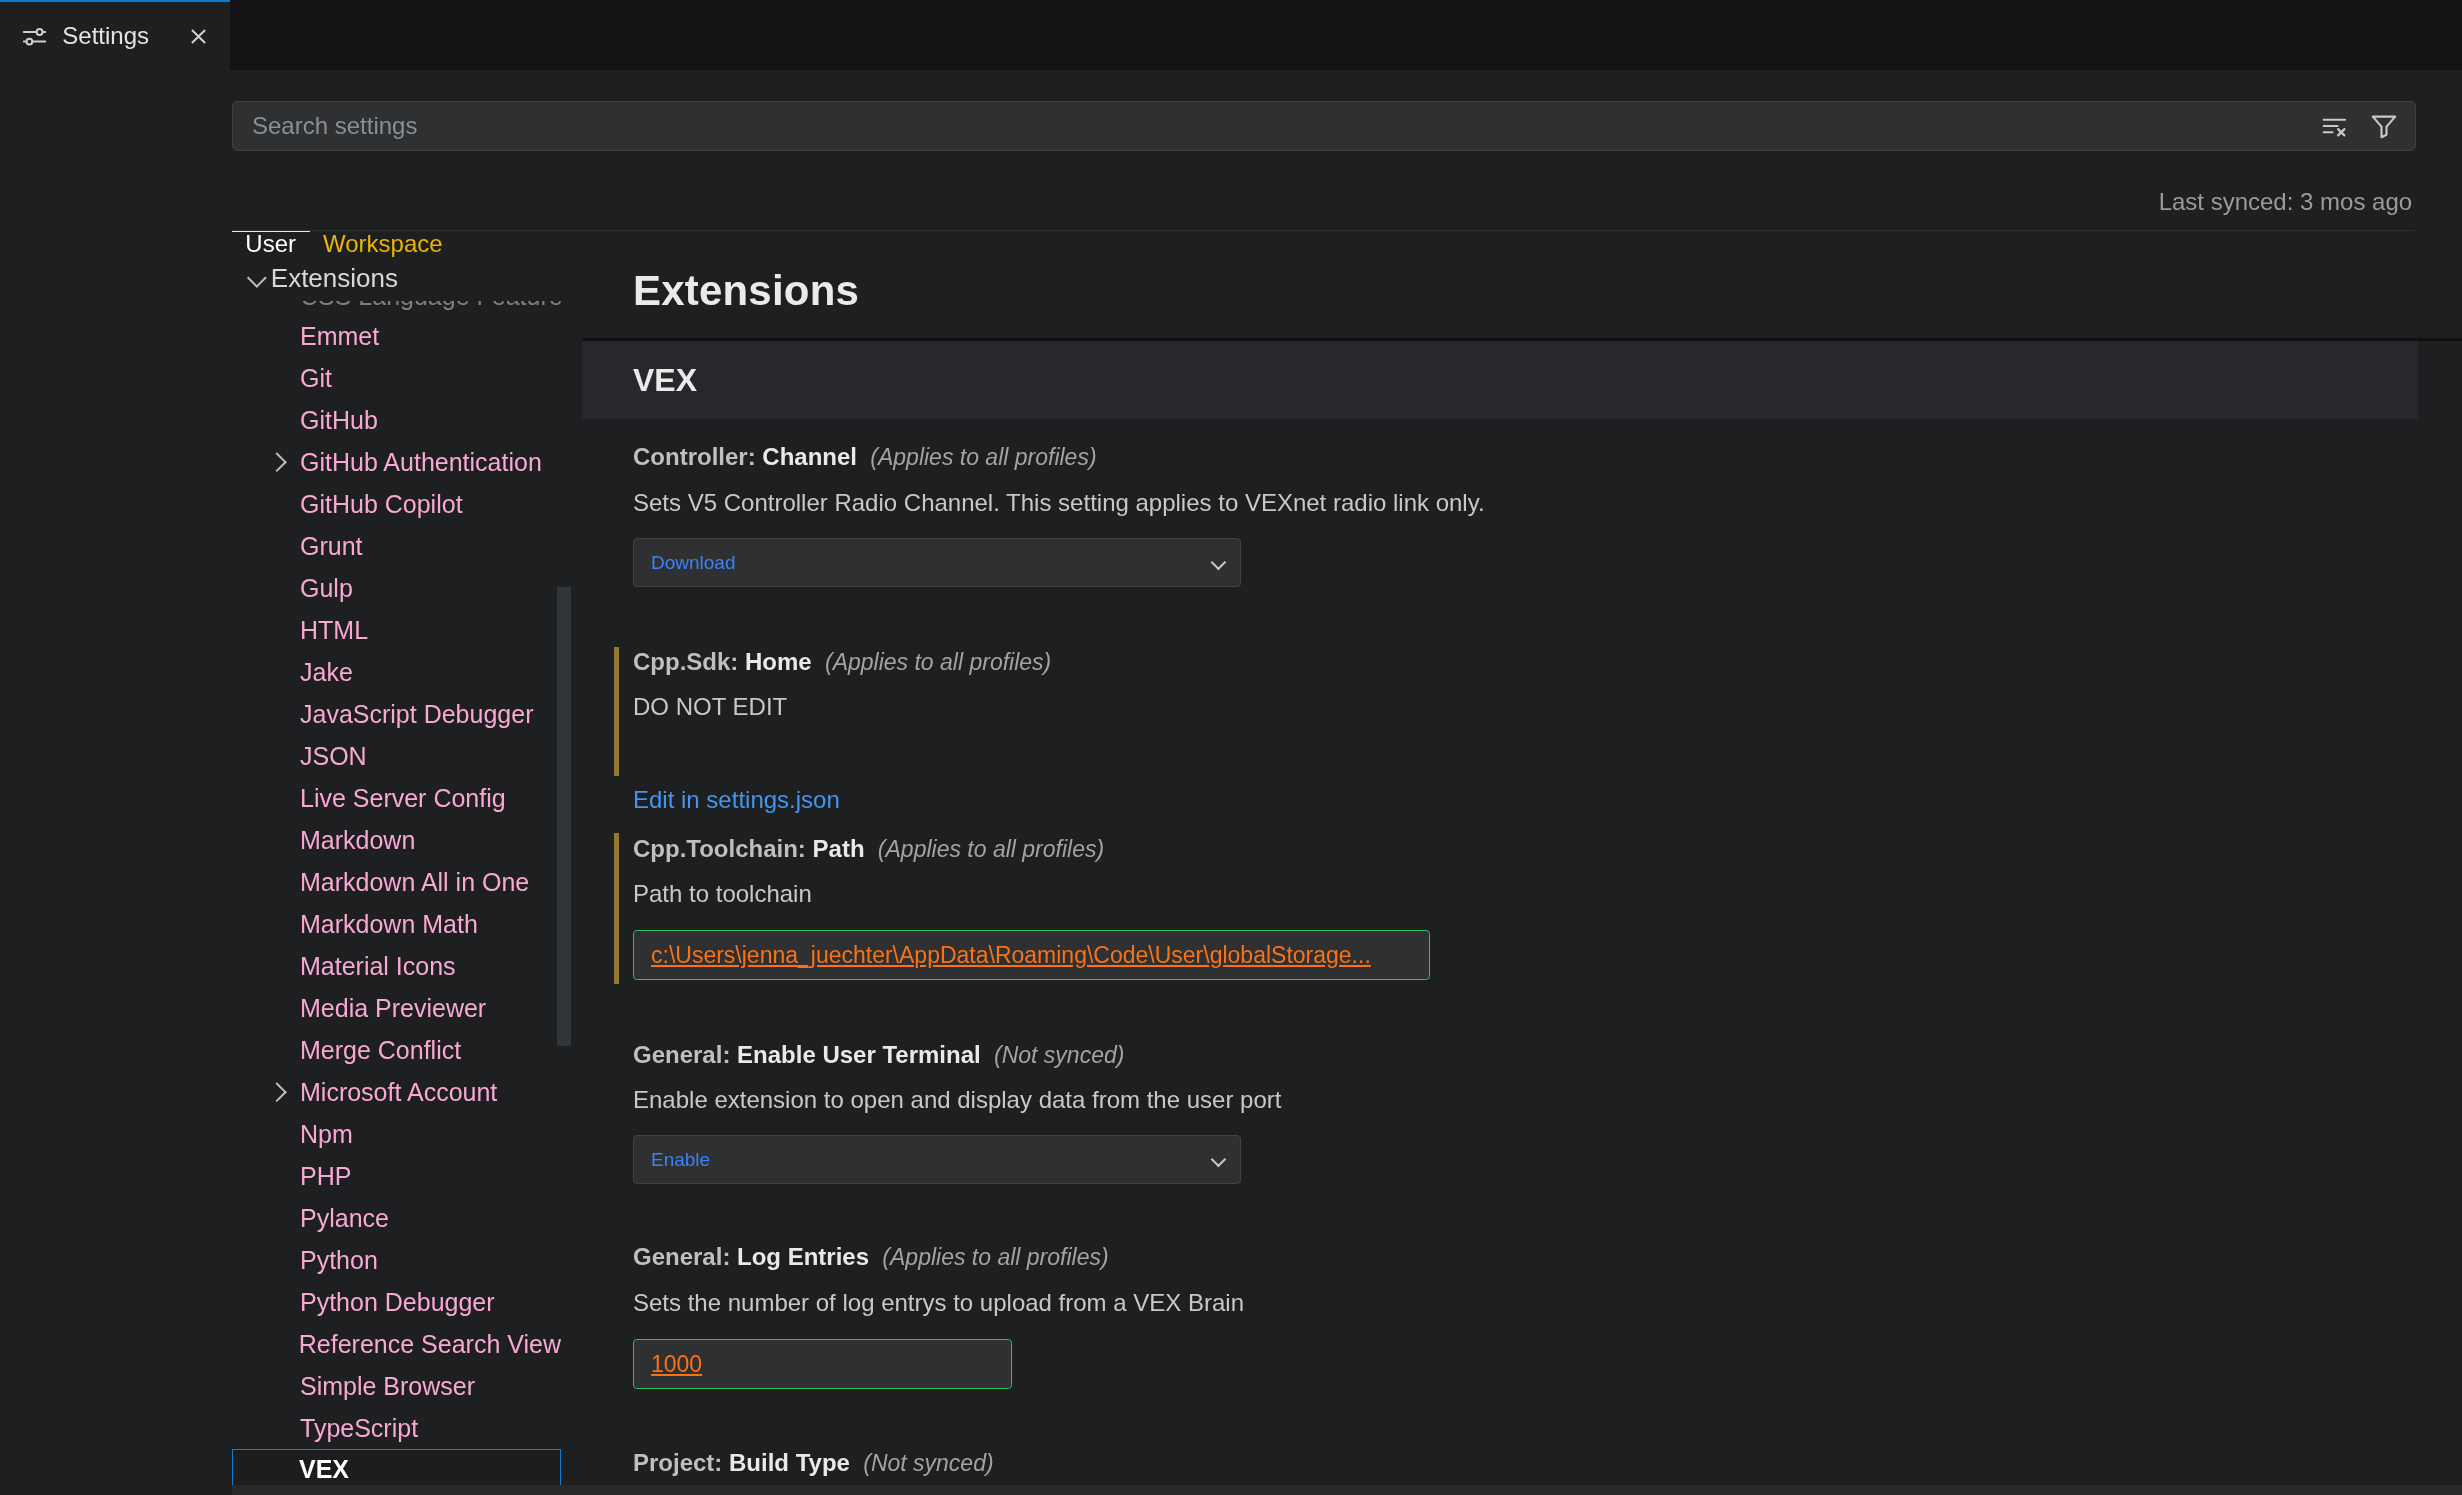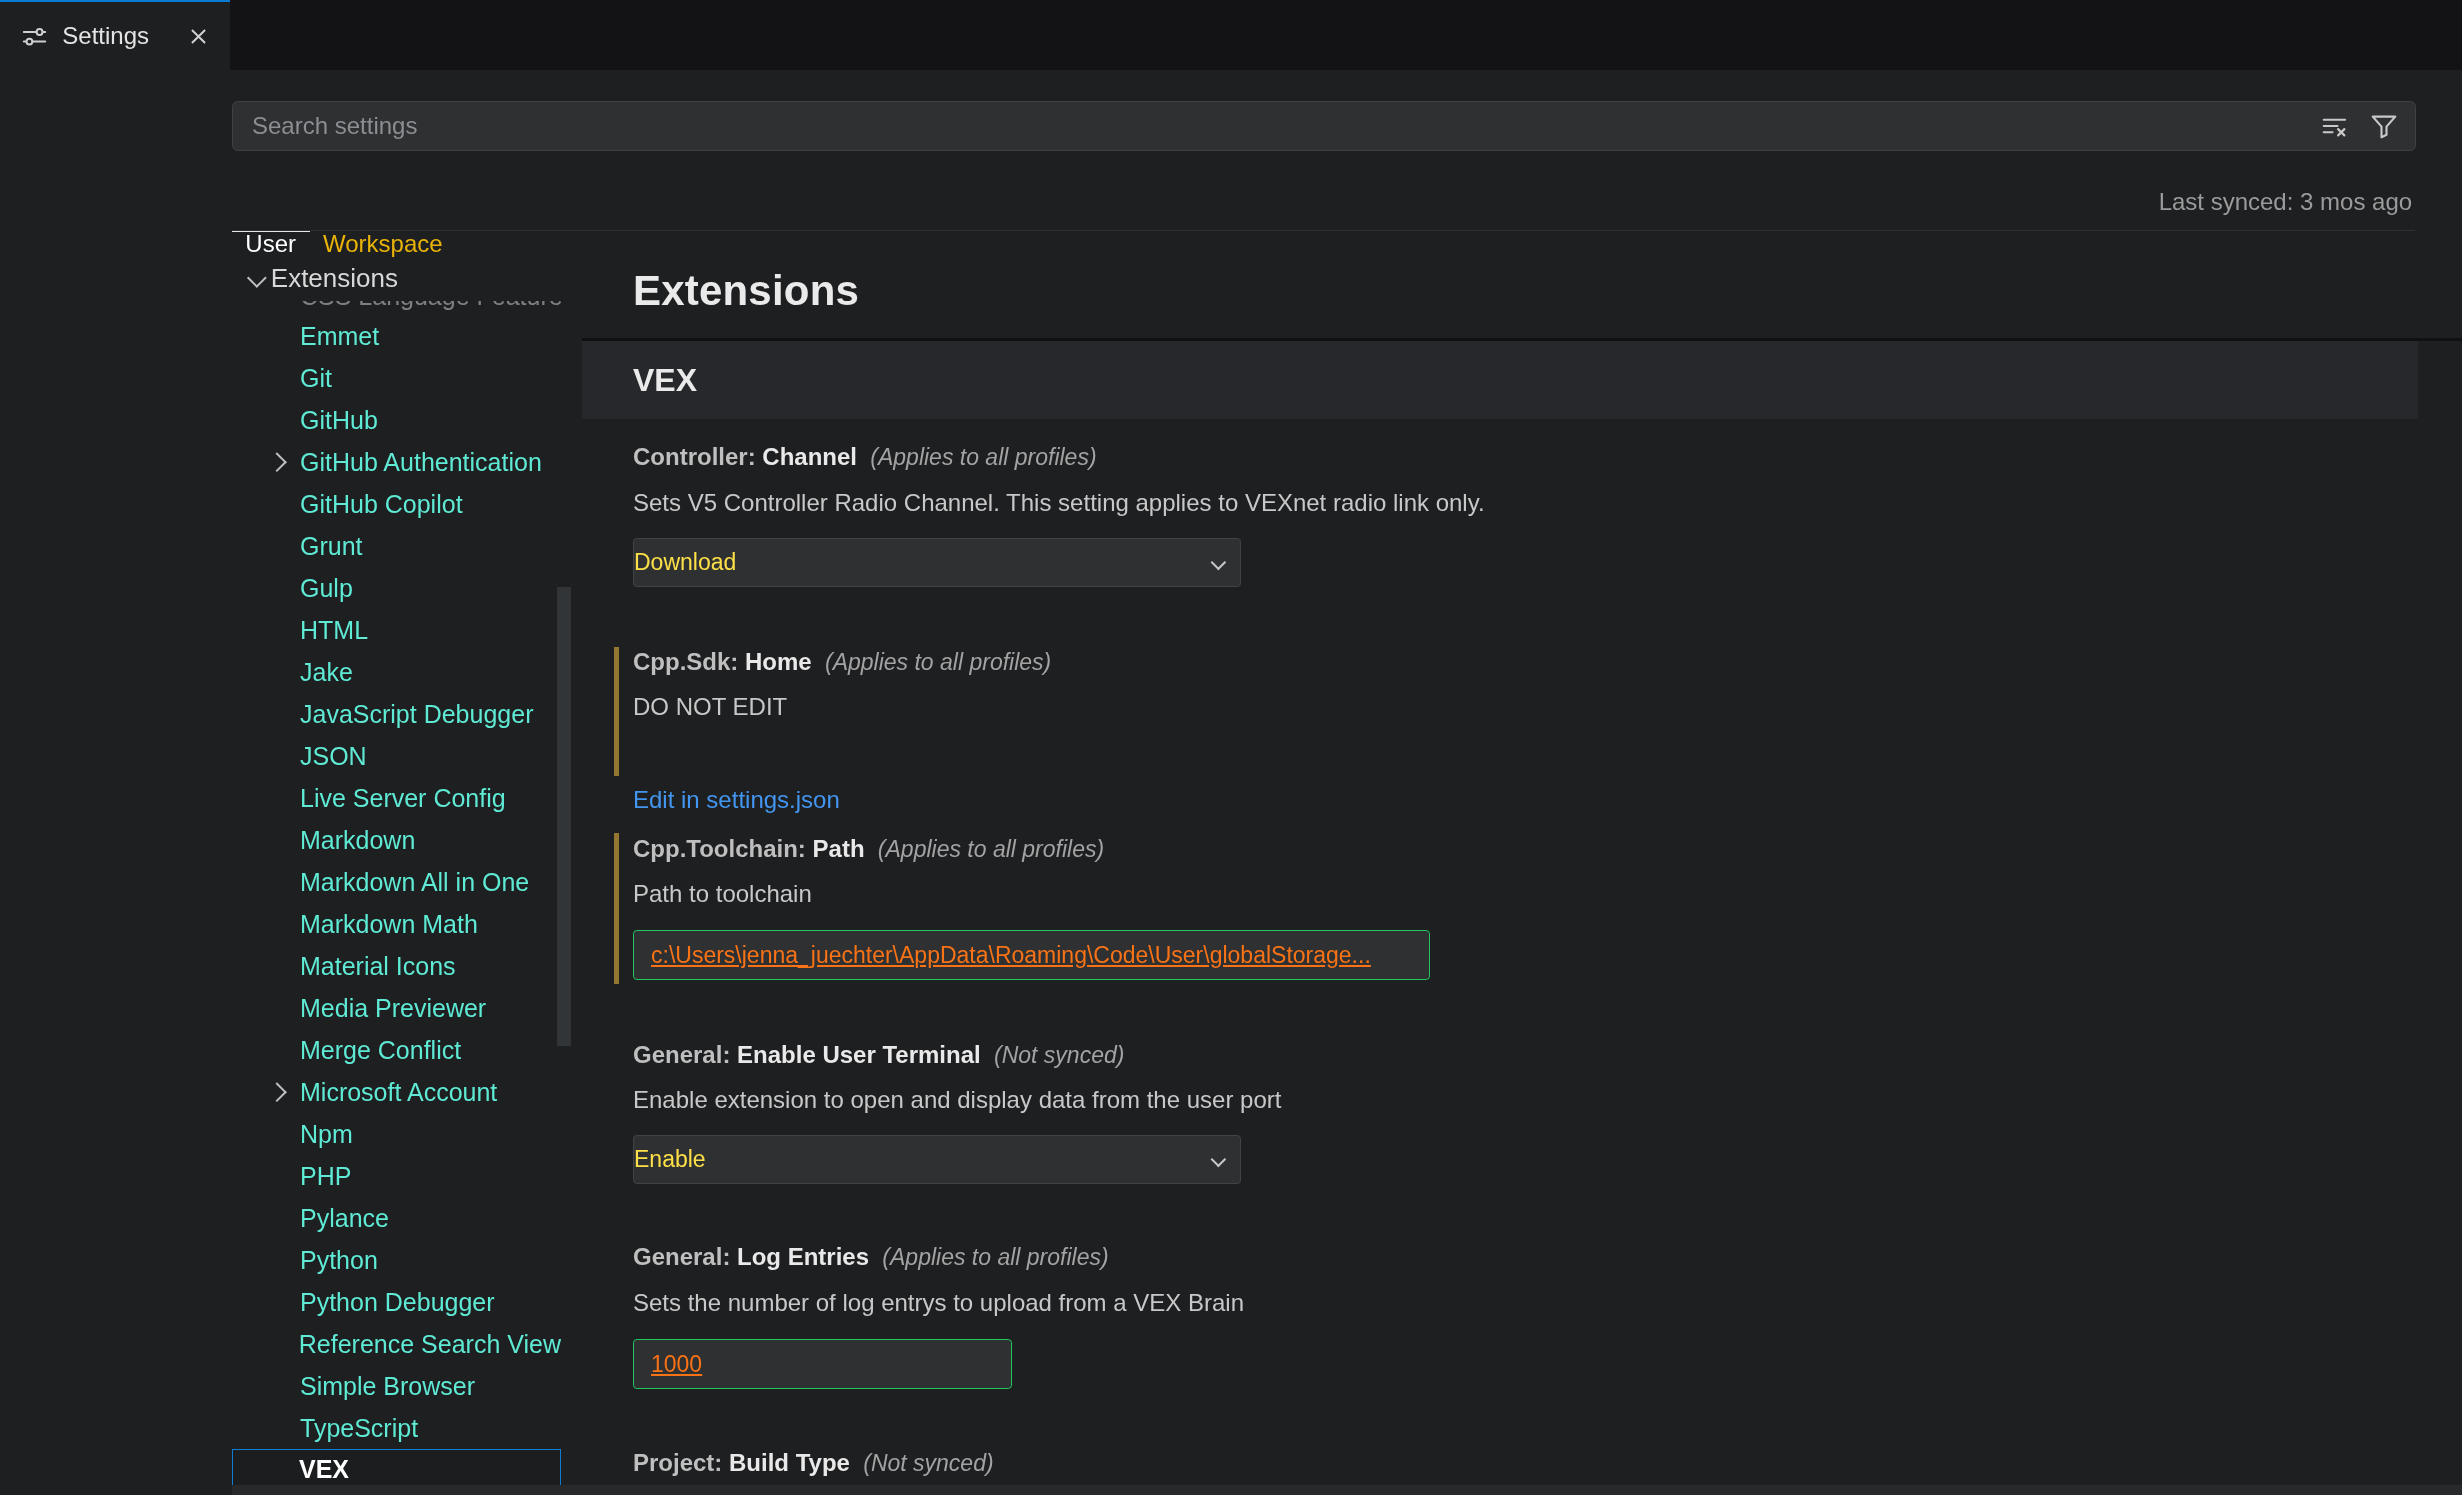--- a/index.html
+++ b/index.html
@@ -47,21 +47,21 @@
 
   
   .tree { position:absolute; left:232px; top:255px; width:329px; bottom:11.4px; }
   .tree-root-row { display:flex; align-items:center; height:46px; padding-left:15px; gap:9.5px; cursor:pointer; }
   .tree-root-label { font-size:26px; color:#d8d8d8; }
   .tree-clipped { height:14.3px; overflow:hidden; position:relative; opacity:.78; }
   .tree-clipped-inner { position:absolute; left:68px; top:-19px; font-size:25px; color:#9a9a9a; white-space:nowrap; }
   .tree-items { position:absolute; left:0; top:60px; right:0; }
   .tree-row { display:flex; align-items:center; height:42px; padding-left:38px; cursor:pointer; }
   .tree-chev { width:30px; display:flex; align-items:center; }
-  .tree-label { font-size:25px; color:#5eead4; white-space:nowrap; }
+  .tree-label { font-size:25px; color:#f9a8d4; white-space:nowrap; }
   .tree-row.selected { height:40px; border:1.9px solid #0f7cd4; background:#1c1d1f; padding-left:36px; }
   .tree-row.selected .tree-label { font-weight:700; color:#ffffff; }
   .chev { width:14.3px; height:14.3px; border-right:2.3px solid #bfbfbf; border-bottom:2.3px solid #bfbfbf; display:inline-block; }
   .chev.right { transform:rotate(-45deg); }
   .chev.down { transform:rotate(45deg) translate(1.9px,-1.9px); }
   .tree-scrollbar { position:absolute; left:325px; top:332px; width:14.3px; height:459px; background:#44474a; opacity:.55; border-radius:0; }
 
   
   .main { position:absolute; left:582px; top:240px; right:0; bottom:11.4px; }
   .main-heading { position:absolute; left:51px; top:27px; font-size:42px; font-weight:700; color:#eaeaea; letter-spacing:0.2px; }
@@ -75,21 +75,21 @@
   .setting-title .name { font-weight:700; color:#e9e9e9; }
   .setting-title .scope { font-style:italic; color:#a3a3a3; font-weight:400; font-size:23px; margin-left:13.3px; }
   .setting-desc { position:absolute; left:51px; font-size:24px; color:#c8c8c8; white-space:nowrap; }
   .mod-bar { position:absolute; left:32px; width:4.8px; background:#957731; }
 
   .ctl-select {
     position:absolute; left:51px; width:608px; height:49px;
     background:#2e3032; border:1px solid #414345; border-radius:3.8px;
     display:flex; align-items:center; cursor:pointer;
   }
-  .ctl-select .val { font-size:23px; color:#fde047; flex:1; }
+  .ctl-select .val { font-size:19px; color:#3b82f6; padding-left:17px; flex:1; }
   .ctl-select .chevwrap { padding-right:19px; display:flex; align-items:center; }
   .ctl-select .chev { width:11.4px; height:11.4px; border-color:#c8c8c8; }
 
   .ctl-input {
     position:absolute; left:51px; height:50px;
     background:#2e3032; border:1px solid #22c55e; border-radius:3.8px;
     font-family:"Liberation Sans", sans-serif;
     font-size:23px; color:#f97316; padding:0 17px; outline:none;text-decoration:underline;
   }
   .ctl-link { position:absolute; left:51px; font-size:24px; color:#4396ef; text-decoration:none; cursor:pointer;margin-top:42px; }

